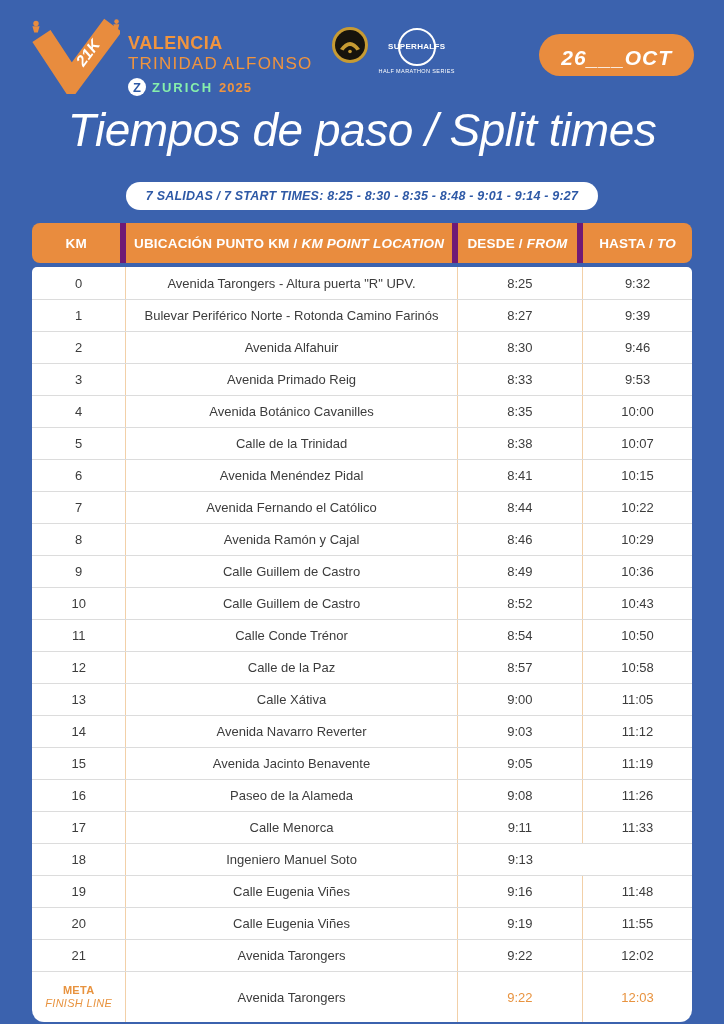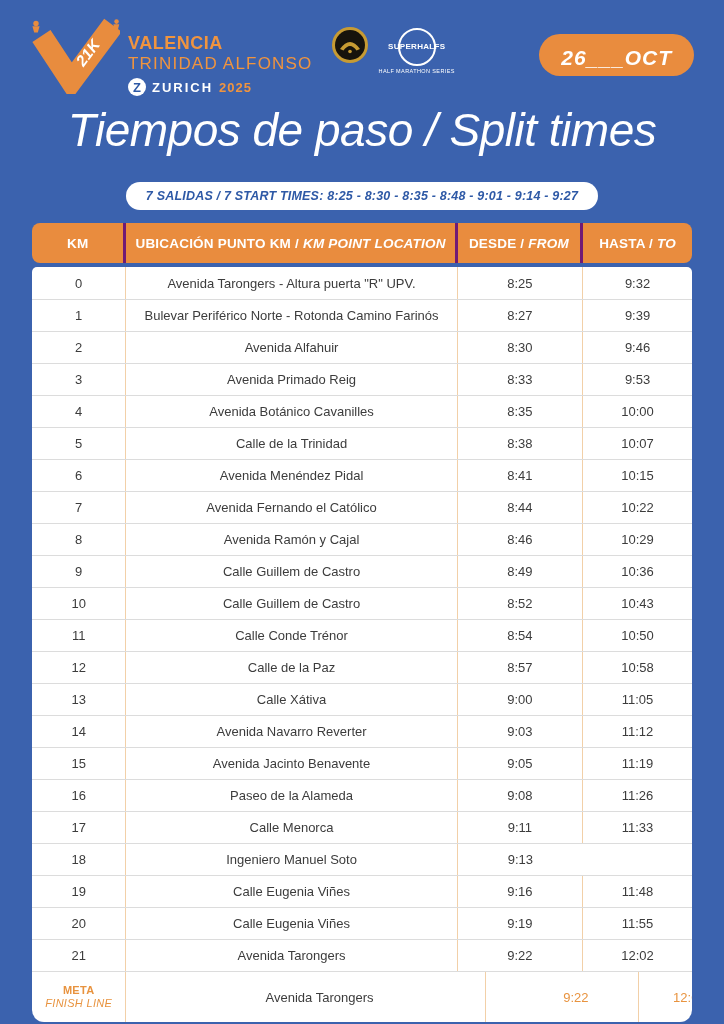--- a/index.html
+++ b/index.html
@@ -15,21 +15,21 @@
   
   .top{display:flex;justify-content:space-between;align-items:flex-start;padding:18px 30px 0 28px;}
   .brand{display:flex;align-items:flex-start;gap:8px;}
   .check-wrap{width:92px;height:76px;flex:0 0 auto;}
   .logo-text{display:flex;flex-direction:column;margin-top:16px;}
   .logo-city{color:#F0943F;font-weight:bold;font-size:18px;letter-spacing:.5px;line-height:1.05;}
   .logo-race{color:#F0943F;font-weight:400;font-size:17px;letter-spacing:1.2px;line-height:1.25;}
   .sponsor-line{display:flex;align-items:center;gap:6px;margin-top:4px;}
   .z-circle{width:18px;height:18px;border-radius:50%;background:#fff;color:#2E59A6;
     font-weight:bold;font-size:13px;display:flex;align-items:center;justify-content:center;}
-  .zurich-word{color:#ffffff;font-weight:bold;font-size:13px;letter-spacing:2px;}
+  .zurich-word{color:#86efac;font-weight:bold;font-size:13px;letter-spacing:2px;}
   .zurich-year{color:#F0943F;font-weight:bold;font-size:13px;letter-spacing:1px;}
   .badges{display:flex;gap:10px;margin:8px 0 0 10px;align-items:flex-start;}
   .badge-gold{width:38px;height:38px;flex:0 0 auto;}
   .badge-super{display:flex;flex-direction:column;align-items:center;margin-top:2px;}
   .super-circle{width:38px;height:38px;border:2px solid #fff;border-radius:50%;
     display:flex;align-items:center;justify-content:center;box-sizing:border-box;}
   .super-circle span{color:#fff;font-weight:bold;font-size:8px;line-height:1.1;letter-spacing:.3px;}
   .super-sub{color:#fff;font-size:5.5px;margin-top:2px;letter-spacing:.4px;white-space:nowrap;}
   .date-pill{
     margin-top:16px;background:#E98C3E;color:#fff;
@@ -50,37 +50,37 @@
   }
 
   
   .table{margin:13px 32px 0;}
   .thead{
     display:flex;background:#E98C3E;border-radius:8px;height:40px;overflow:hidden;
   }
   .thead .cell{
     color:#fff;font-weight:bold;font-size:13.5px;letter-spacing:.2px;
   }
-  .thead .cell:not(:last-child){border-right:3px solid #701a75;}
+  .thead .cell:not(:last-child){border-right:6px solid #701a75;}
   .it{font-style:italic;margin-left:4px;}
   .tbody{
     background:#fff;margin-top:4px;border-radius:5px 5px 12px 12px;overflow:hidden;
   }
   .trow{display:flex;height:32px;box-sizing:border-box;}
   .trow + .trow{border-top:1px solid #DCDCDC;}
   .cell{
     display:flex;align-items:center;justify-content:center;text-align:center;
     font-size:13px;color:#3C3C3C;box-sizing:border-box;padding:0 6px;
   }
   .tbody .cell:not(:last-child){border-right:1px solid #F2D0A8;}
   .c-km{flex:0 0 14.3%;}
   .c-loc{flex:0 0 50.2%;}
   .c-from{flex:0 0 19%;}
   .c-to{flex:1 1 auto;}
-  .metarow{height:51px;gap:28px;}
+  .metarow{height:51px;}
   .metarow .cell{color:#3C3C3C;}
   .metarow .c-from,.metarow .c-to{color:#E8933F;}
   .km-meta{flex-direction:column;line-height:1.2;}
   .meta-line1{color:#E8933F;font-weight:bold;font-size:11px;letter-spacing:.3px;}
   .meta-line2{color:#E8933F;font-weight:normal;font-style:italic;font-size:11px;letter-spacing:.3px;}
 </style>
 </head>
 <body>
 
 <div class="page">

